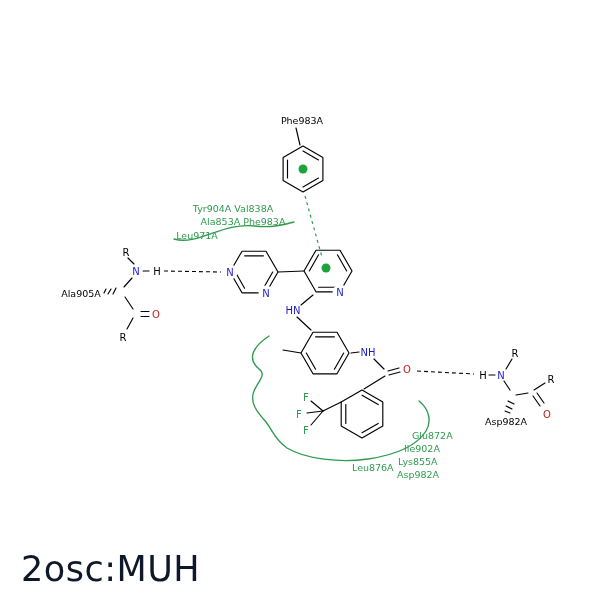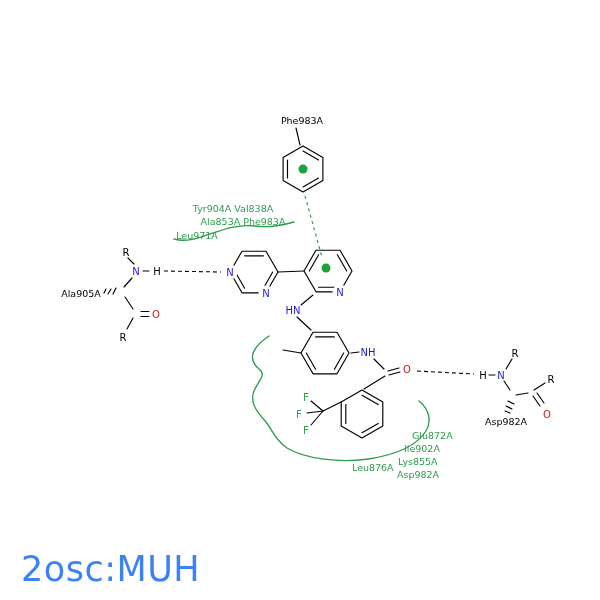--- a/index.html
+++ b/index.html
@@ -11,21 +11,21 @@
   .hbond{stroke:var(--black);stroke-width:1.1;stroke-dasharray:4 3;fill:none;}
   .gdash{stroke:var(--green);stroke-width:1.2;stroke-dasharray:3 3.5;fill:none;}
   .gcurve{stroke:var(--green);stroke-width:1.35;fill:none;stroke-linecap:round;}
   .gdot{fill:var(--dotgreen);}
   .mask{fill:#fff;stroke:none;}
   .atm{font-size:10px;text-anchor:middle;dominant-baseline:central;}
   .aN{fill:var(--blue);} .aO{fill:var(--red);} .aF{fill:var(--green);} .aC{fill:var(--black);}
   .res{font-size:9.5px;fill:var(--black);text-anchor:middle;dominant-baseline:central;}
   .gres{font-size:9.5px;fill:var(--green);dominant-baseline:central;}
   .mid{text-anchor:middle;}
-  .title{position:absolute;left:21px;top:549px;font-size:35px;color:#3b82f6;letter-spacing:0.5px;}
+  .title{position:absolute;left:21px;top:549px;font-size:35px;color:#0f172a;letter-spacing:0.5px;}
 </style>
 </head>
 <body>
 
 <div id="stage">
   <svg width="600" height="600" viewBox="0 0 600 600">
 
     <g>
       <path class="gcurve" d="M174,239 C198,246 222,222 255,226 C268,228 280,226 294,222"></path>
       <path class="gcurve" d="M269,336 C254,346 246,358 259,369 C267,375 258,381 254,391 C249,403 258,413 266,422

